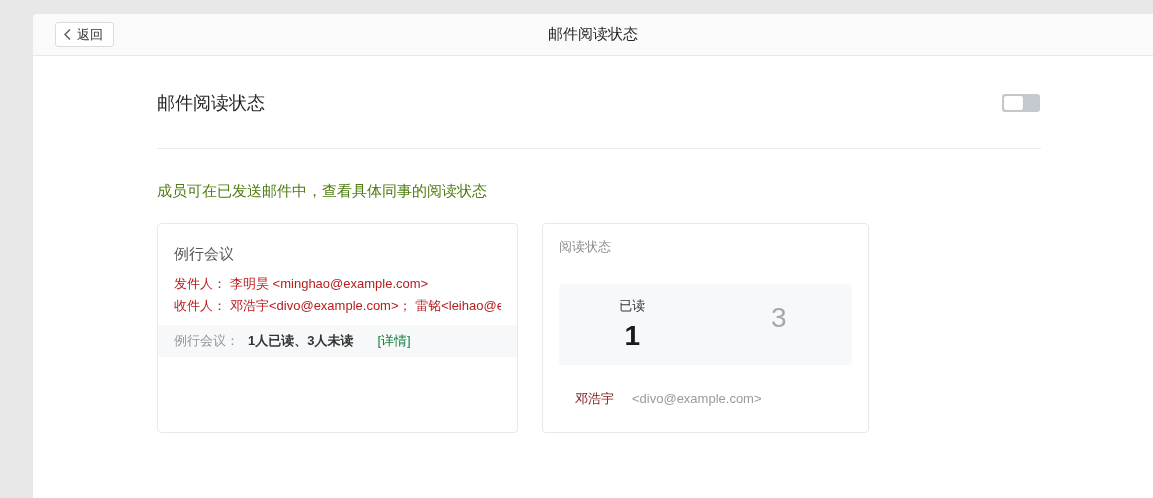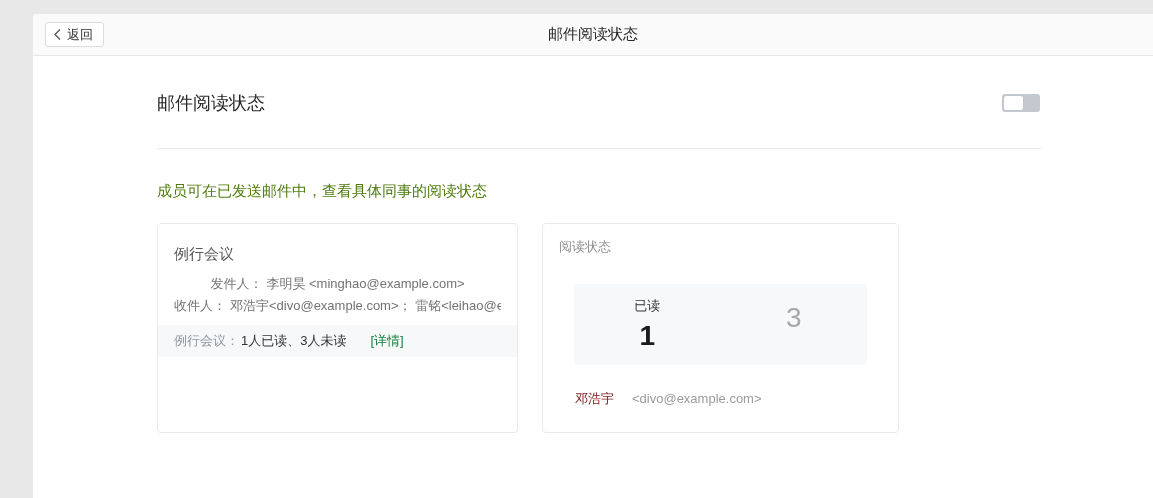--- a/index.html
+++ b/index.html
@@ -6,21 +6,21 @@
   html,body { width:1153px; height:498px; }
   body { font-family:"Liberation Sans","DejaVu Sans",sans-serif; }
 
   .screen { position:relative; width:1153px; height:498px; background:#e8e8e8; overflow:hidden; }
 
   .panel { position:absolute; left:33px; top:14px; right:0; bottom:0; background:#ffffff;
            border-radius:4px 0 0 0; overflow:hidden; }
 
   .topbar { height:42px; background:#fafafa; border-bottom:1px solid #e7e7e7;
             display:flex; align-items:center; position:relative; }
-  .back-btn { position:absolute; left:12px; top:8px; height:25px; padding:0 10px 0 7px;
+  .back-btn { position:absolute; left:22px; top:8px; height:25px; padding:0 10px 0 7px;
               background:#ffffff; border:1px solid #dcdcdc; border-radius:3px;
               display:flex; align-items:center; gap:5px; font-size:13px; color:#333333;
               cursor:pointer; font-family:inherit; }
   .back-btn svg { display:block; }
   .topbar-title { flex:1; text-align:center; font-size:15px; color:#262626; }
 
   .body { padding:37px 0 0 124px; width:1007px; }
 
   .section-header { width:883px; display:flex; align-items:center; justify-content:space-between; }
   .section-heading { font-size:18px; font-weight:400; color:#262626; line-height:20px; }
@@ -33,31 +33,31 @@
   .divider { width:884px; height:1px; background:#ececec; margin-top:35px; }
 
   .desc { margin-top:32px; font-size:15px; color:#4d7c0f; line-height:20px; }
 
   .cards { margin-top:22px; display:flex; gap:24px; }
   .card { height:210px; border:1px solid #e9e9e9; border-radius:4px; background:#fff; }
 
   
   .mail-card { width:361px; padding:20px 16px 0; }
   .mail-subject { font-size:15px; color:#595959; line-height:20px; margin-bottom:9px; }
-  .mail-field { font-size:13px; color:#737373; line-height:22px; white-space:nowrap;
-                overflow:hidden;text-align:center; }
+  .mail-field { font-size:13px; color:#b91c1c; line-height:22px; white-space:nowrap;
+                overflow:hidden; }
   .mail-field .flabel { margin-right:4px; }
   .status-row { margin:8px -16px 0; background:#f7f8fa; padding:9px 16px; font-size:13px;
                 line-height:14px; white-space:nowrap; }
   .status-row .slabel { color:#8f959e; }
-  .status-row .ssummary { color:#333333; font-weight:400; margin-left:2px; }
+  .status-row .ssummary { color:#333333; font-weight:700; margin-left:9px; }
   .status-row .sdetail { color:#15803d; margin-left:24px; text-decoration:none; cursor:pointer; }
 
   
-  .status-card { width:357px; padding:14px 16px 16px; }
+  .status-card { width:327px; padding:14px 16px 16px; }
   .status-card-title { font-size:13px; color:#8c8c8c; line-height:18px; }
   .count-panel { margin:28px auto 0; width:293px; height:81px; background:#f7f8fa;
                  border-radius:4px; display:flex; }
   .count-col { flex:1; text-align:center; padding-top:13px; }
   .count-label-read { font-size:13px; color:#333333; }
   .count-label-unread { font-size:13px; color:#b3b3b3; }
   .count-num { font-size:28px; line-height:32px; margin-top:5px; }
   .count-num-read { color:#1a1a1a; font-weight:700; }
   .count-num-unread { color:#a8a8a8; font-weight:400; }
   .reader-line { margin:25px 0 0 16px; font-size:13px; line-height:18px; }

